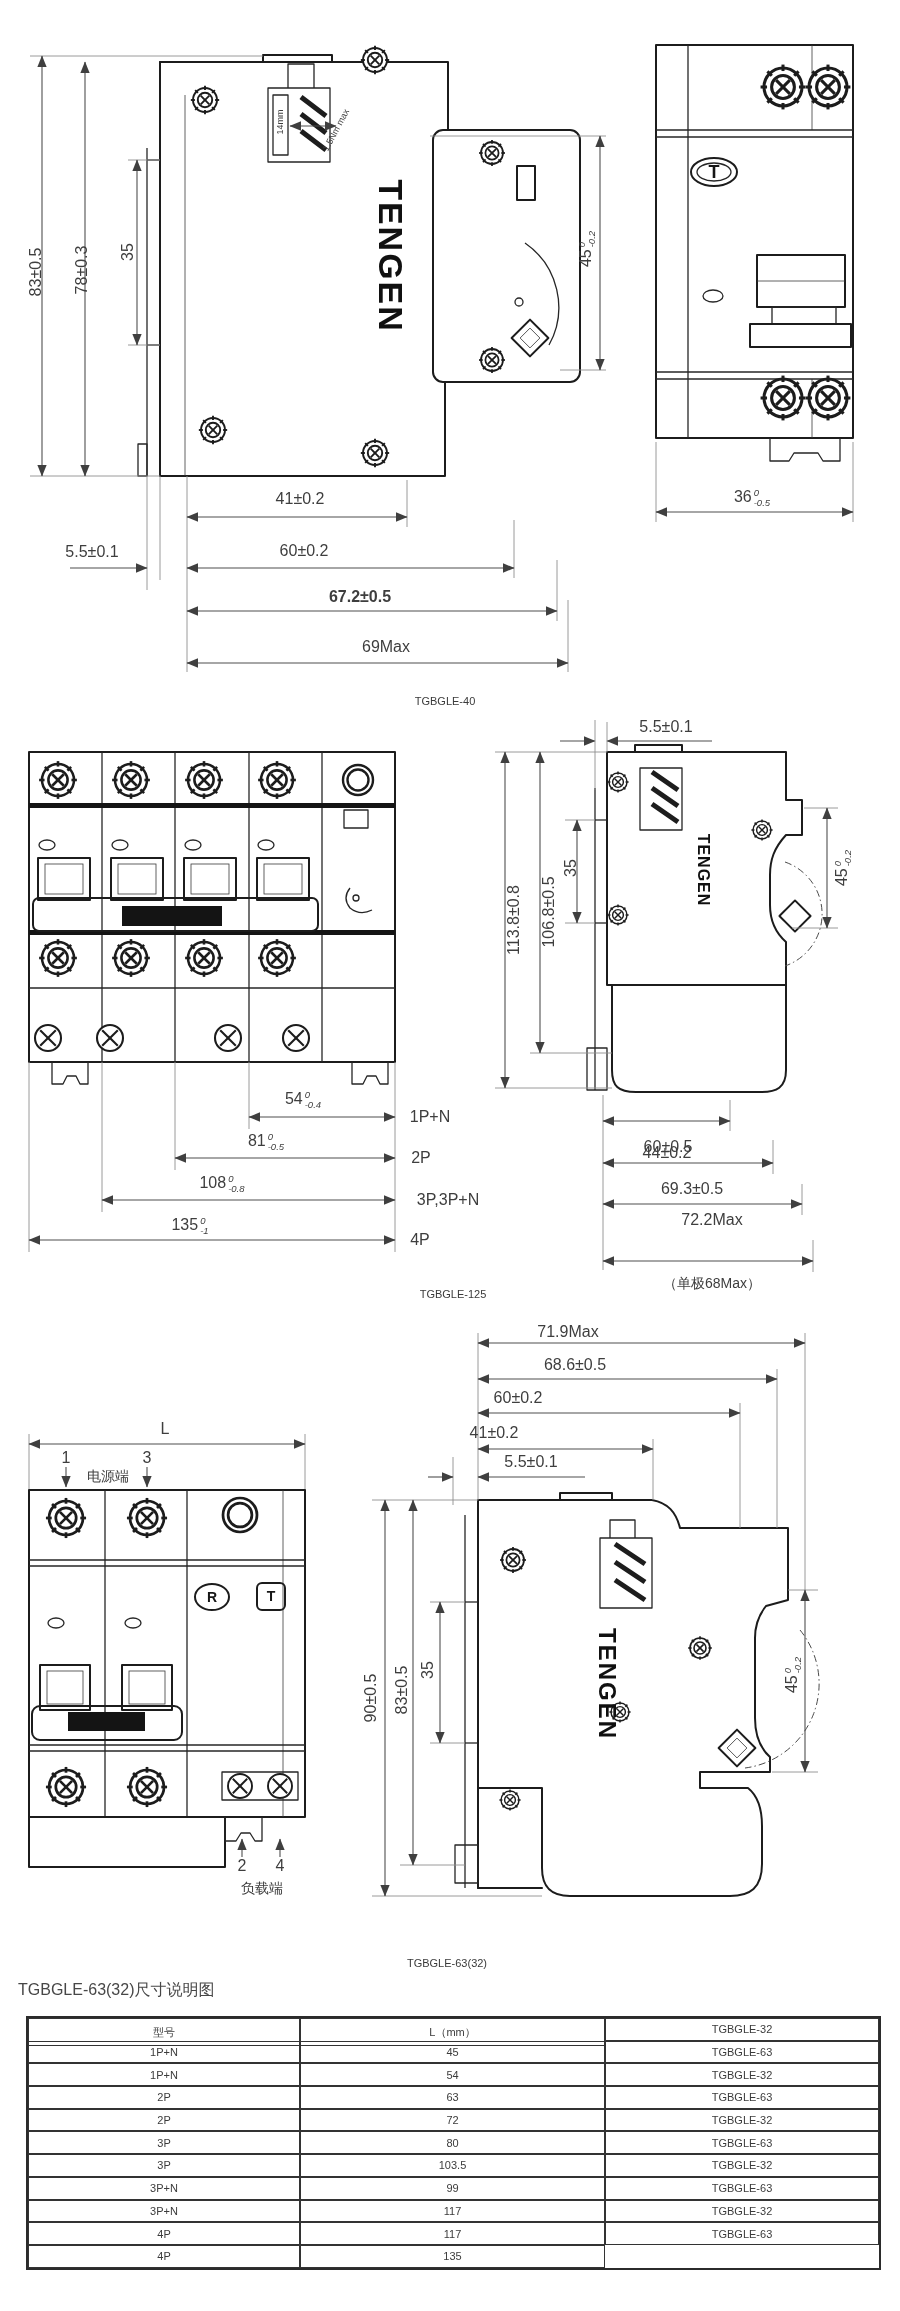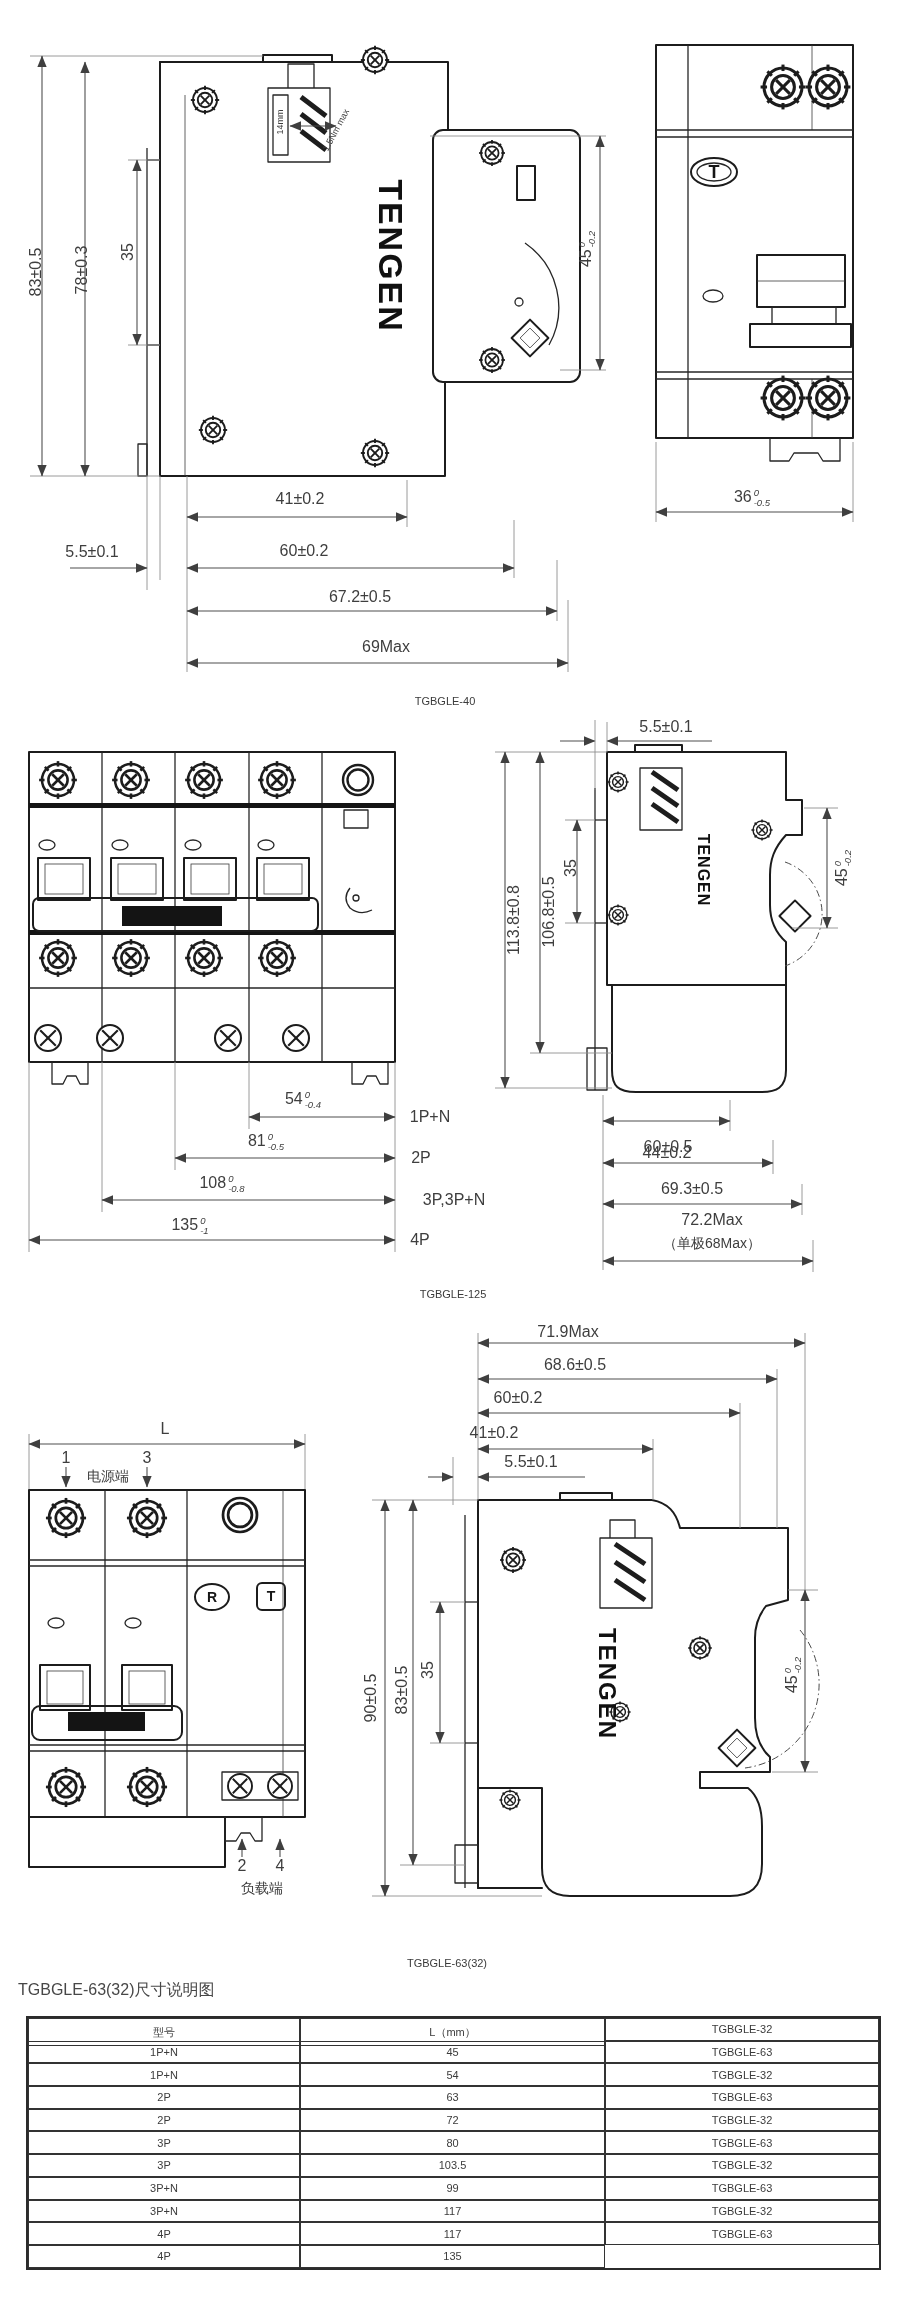--- a/index.html
+++ b/index.html
@@ -350,21 +350,21 @@
 <div class="vlab" style="left:586px;top:249px;">
   <span>45</span>
   <span class="tol">
         <i>0</i>
         <i>-0.2</i>
       </span>
 </div>
 <div class="lab" style="left:300px;top:499px;">41±0.2</div>
 <div class="lab" style="left:92px;top:552px;">5.5±0.1</div>
 <div class="lab" style="left:304px;top:551px;">60±0.2</div>
-<div class="lab" style="left:360px;top:597px;">67.2±0.5</div>
+<div class="lab" style="left:360px;top:597px;font-weight:bold;">67.2±0.5</div>
 <div class="lab" style="left:386px;top:647px;">69Max</div>
 <div class="lab btn" style="left:714px;top:172px;font-size:18px;">T</div>
 <div class="lab" style="left:752px;top:497px;">
   <span>36</span>
   <span class="tol">
         <i>0</i>
         <i>-0.5</i>
       </span>
 </div>
 <div class="lab figlabel" style="left:445px;top:701px;">TGBGLE-40</div>
@@ -378,21 +378,21 @@
   <span class="tol">
         <i>0</i>
         <i>-0.2</i>
       </span>
 </div>
 <div class="logo" style="left:703px;top:870px;font-size:16px;letter-spacing:1px;">TENGEN</div>
 <div class="lab" style="left:667px;top:1105px;margin-top:48px;">44±0.2</div>
 <div class="lab" style="left:668px;top:1147px;">60±0.5</div>
 <div class="lab" style="left:692px;top:1189px;">69.3±0.5</div>
 <div class="lab" style="left:712px;top:1220px;">72.2Max</div>
-<div class="lab small" style="left:712px;top:1244px;">（单极68Max）</div>
+<div class="lab small" style="left:712px;top:1284px;">（单极68Max）</div>
 <div class="lab" style="left:303px;top:1099px;">
   <span>54</span>
   <span class="tol">
         <i>0</i>
         <i>-0.4</i>
       </span>
 </div>
 <div class="lab" style="left:430px;top:1117px;">1P+N</div>
 <div class="lab" style="left:266px;top:1141px;">
   <span>81</span>
@@ -402,21 +402,21 @@
       </span>
 </div>
 <div class="lab" style="left:421px;top:1158px;">2P</div>
 <div class="lab" style="left:222px;top:1183px;">
   <span>108</span>
   <span class="tol">
         <i>0</i>
         <i>-0.8</i>
       </span>
 </div>
-<div class="lab" style="left:448px;top:1200px;margin-left:6px;">3P,3P+N</div>
+<div class="lab" style="left:448px;top:1200px;">3P,3P+N</div>
 <div class="lab" style="left:190px;top:1225px;">
   <span>135</span>
   <span class="tol">
         <i>0</i>
         <i>-1</i>
       </span>
 </div>
 <div class="lab" style="left:420px;top:1240px;">4P</div>
 <div class="lab figlabel" style="left:453px;top:1294px;">TGBGLE-125</div>
 

